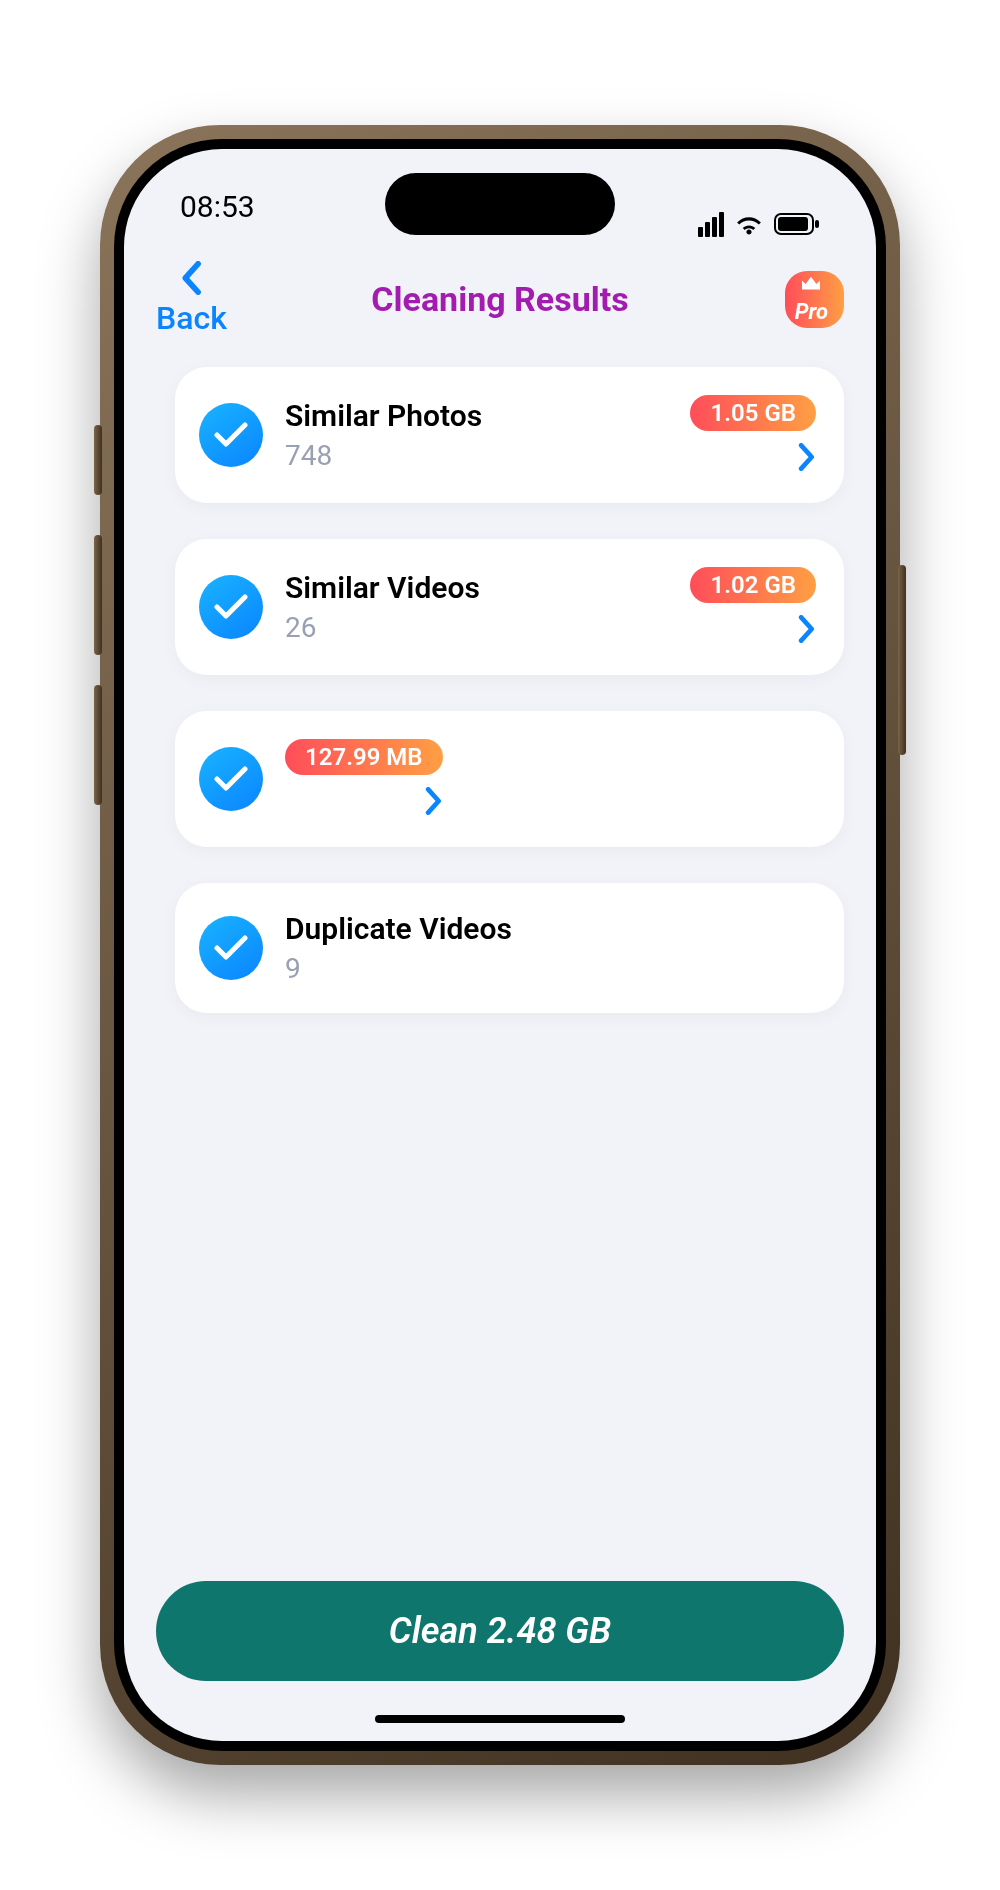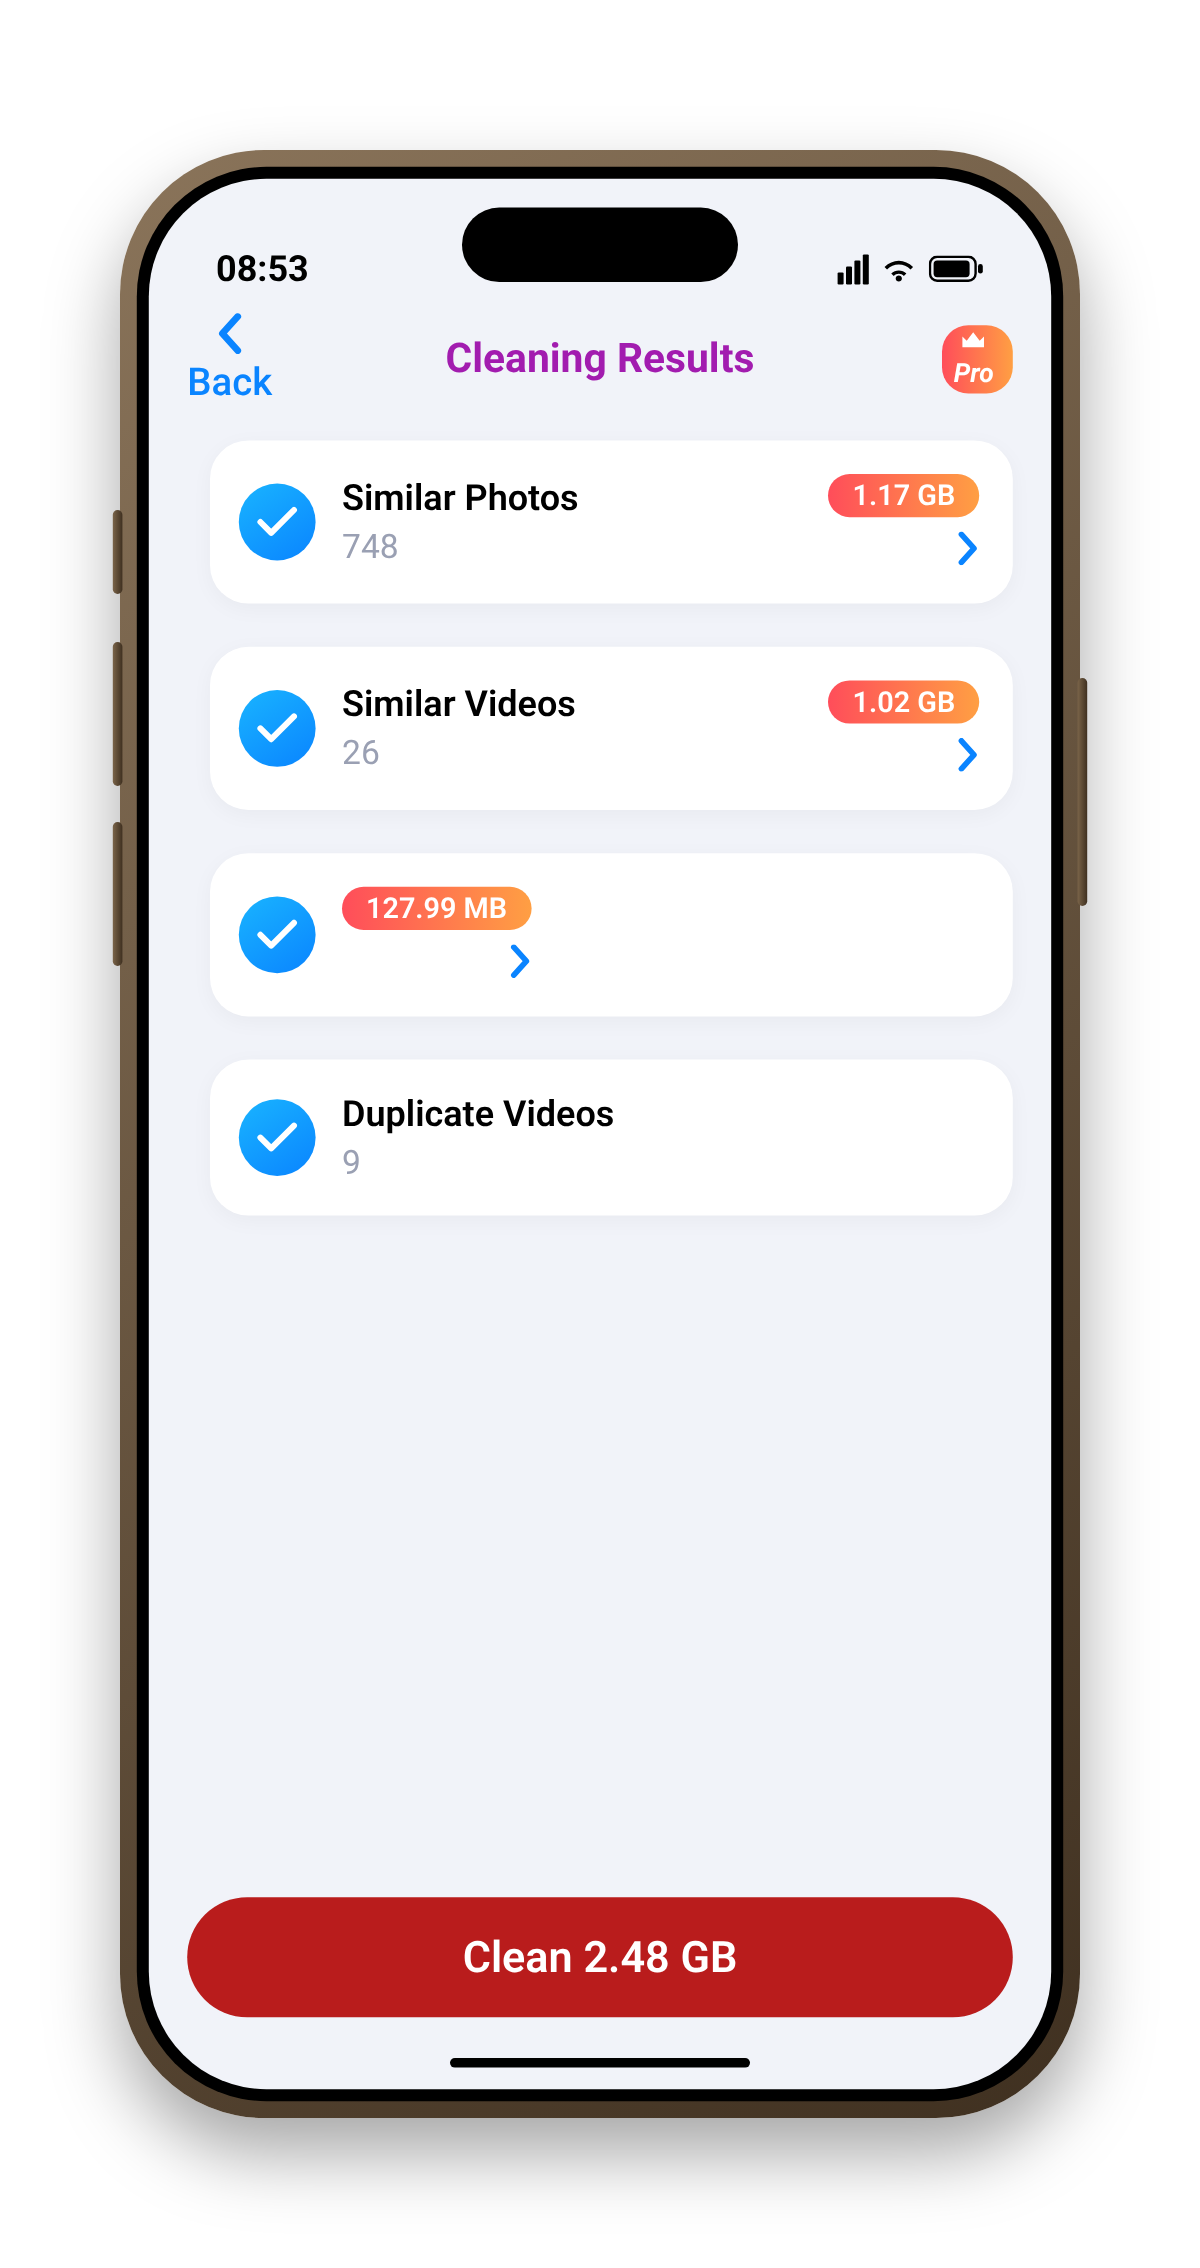--- a/index.html
+++ b/index.html
@@ -37,22 +37,22 @@
 
 .btn-side { position:absolute; background:linear-gradient(90deg,#7a6449,#3f3020); border-radius:4px; }
 .btn-left1 { left:-6px; top:300px; width:8px; height:70px; }
 .btn-left2 { left:-6px; top:410px; width:8px; height:120px; }
 .btn-left3 { left:-6px; top:560px; width:8px; height:120px; }
 .btn-right { right:-6px; top:440px; width:8px; height:190px; }
 
 
 .status-bar {
   height:110px; padding:40px 56px 0 56px;
-  display:flex; justify-content:space-between; align-items:center;
-  font-size:30px; font-weight:700; color:#000;
+  display:flex; justify-content:space-between; 
+  font-size:30px; font-weight:400; color:#000;
   flex:0 0 auto;
 }
 .status-right { display:flex; align-items:center; gap:10px; }
 .cell-bars { display:flex; align-items:flex-end; gap:2px; }
 .cell-bars span { width:5px; background:#000; border-radius:1px; }
 .cell-bars span:nth-child(1){height:10px}
 .cell-bars span:nth-child(2){height:15px}
 .cell-bars span:nth-child(3){height:20px}
 .cell-bars span:nth-child(4){height:25px}
 .wifi-icon svg, .battery-icon svg { display:block; }
@@ -98,22 +98,22 @@
   background:linear-gradient(90deg,#ff4d5a,#ff9f43);
   color:#fff; font-size:24px; font-weight:600;
   padding:4px 20px; border-radius:24px; white-space:nowrap;
 }
 .chevron svg { width:18px; height:28px; }
 
 
 .footer { flex:0 0 auto; padding:0 32px 60px 32px; }
 .clean-btn {
   width:100%; height:100px; border-radius:56px;
-  background:#b91c1c; color:#fff; font-size:36px; font-weight:600;
-  display:flex; align-items:center; justify-content:center; cursor:pointer;
+  background:#0f766e; color:#fff; font-size:36px; font-weight:600;
+  display:flex; align-items:center; justify-content:center; cursor:pointer;font-style:italic;
 }
 .home-indicator {
   position:absolute; bottom:18px; left:50%; transform:translateX(-50%);
   width:250px; height:8px; background:#000; border-radius:5px;
 }
 </style>
 </head>
 <body>
 
 <div class="phone-frame">
@@ -172,21 +172,21 @@
           <div class="checkmark">
             <svg viewBox="0 0 34 26">
                 <path d="M3 13l9 9L31 3" fill="none" stroke="#fff" stroke-width="5" stroke-linecap="round" stroke-linejoin="round"></path>
               </svg>
           </div>
           <div class="card-text">
             <div class="card-title">Similar Photos</div>
             <div class="card-count">748</div>
           </div>
           <div class="card-right">
-            <div class="size-pill">1.17 GB</div>
+            <div class="size-pill">1.05 GB</div>
             <div class="chevron">
               <svg viewBox="0 0 14 24">
                   <path d="M2 2l9 10-9 10" fill="none" stroke="#0a84ff" stroke-width="4" stroke-linecap="round" stroke-linejoin="round"></path>
                 </svg>
             </div>
           </div>
         </div>
 
         <div class="card">
           <div class="checkmark">

